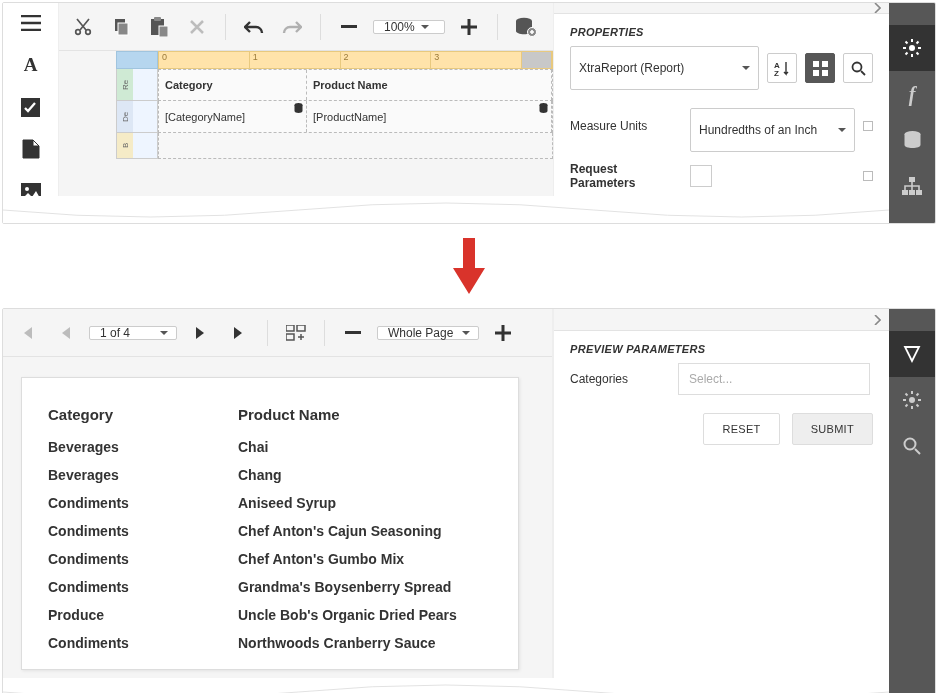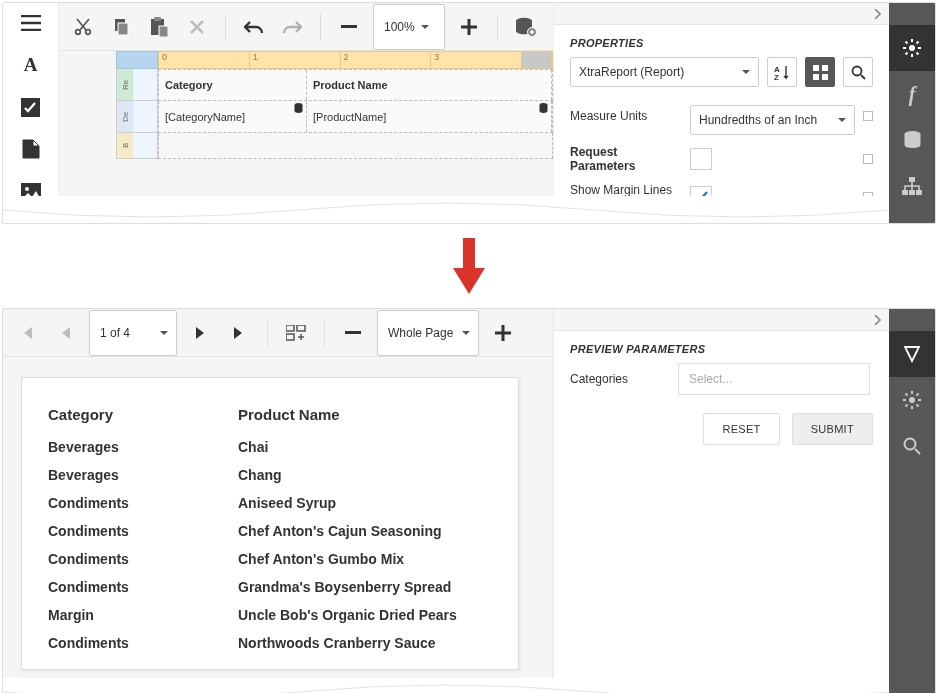--- a/index.html
+++ b/index.html
@@ -7,39 +7,39 @@
   
   
   .section{display:flex;border:1px solid #ddd;border-radius:2px;position:relative;overflow:hidden;background:#fff;}
   .left-rail{width:56px;background:#fff;border-right:1px solid #eee;display:flex;flex-direction:column;align-items:center;padding-top:8px;gap:18px;}
   .left-rail .icon{width:24px;height:24px;display:flex;align-items:center;justify-content:center;color:#333;}
   .main{flex:1;display:flex;flex-direction:column;}
   .toolbar{height:48px;background:#f5f5f5;border-bottom:1px solid #e3e3e3;display:flex;align-items:center;padding:0 10px;gap:10px;}
   .tool-divider{width:1px;height:26px;background:#ddd;margin:0 4px;}
   .tool-btn{width:28px;height:28px;display:flex;align-items:center;justify-content:center;color:#555;border-radius:2px;cursor:pointer;}
   .tool-btn.disabled{opacity:.35;cursor:default;}
-  .tool-combo{height:46px;border:1px solid #ccc;background:#fff;display:flex;align-items:center;padding:0 8px 0 10px;gap:6px;border-radius:2px;cursor:pointer;}
+  .tool-combo{height:14px;border:1px solid #ccc;background:#fff;display:flex;align-items:center;padding:0 8px 0 10px;gap:6px;border-radius:2px;cursor:pointer;}
   .tool-combo .caret{border:4px solid transparent;border-top-color:#555;margin-top:4px;}
   
   
   .dark-rail{width:46px;background:#575757;display:flex;flex-direction:column;align-items:center;}
   .dark-rail .rail-expand{height:22px;width:100%;background:#f5f5f5;border-bottom:1px solid #e3e3e3;display:flex;align-items:center;justify-content:flex-end;padding-right:8px;color:#888;cursor:pointer;}
   .dark-tab{width:46px;height:46px;display:flex;align-items:center;justify-content:center;color:#ccc;cursor:pointer;}
   .dark-tab.active{background:#333;color:#fff;}
   
   
   .side-panel{width:336px;background:#fff;border-left:1px solid #eee;display:flex;flex-direction:column;}
   .panel-expand{height:22px;background:#f5f5f5;border-bottom:1px solid #e3e3e3;display:flex;align-items:center;justify-content:flex-end;padding-right:8px;color:#888;cursor:pointer;}
   .panel-title{font-weight:bold;letter-spacing:.3px;font-size:11px;padding:12px 16px 8px;font-style:italic;}
   .panel-body{padding:0 16px 12px;display:flex;flex-direction:column;gap:10px;}
   .prop-row{display:flex;align-items:center;gap:8px;}
   .prop-label{width:112px;font-size:12px;color:#333;}
   .prop-label.bold{font-weight:bold;}
   .prop-field{flex:1;margin-top:8px;}
-  .input-box{height:30px;border:1px solid #ccc;background:#fff;display:flex;align-items:center;padding:0 8px;gap:6px;border-radius:2px;width:100%;}
+  .input-box{height:44px;border:1px solid #ccc;background:#fff;display:flex;align-items:center;padding:0 8px;gap:6px;border-radius:2px;width:100%;}
   .input-box .caret{border:4px solid transparent;border-top-color:#555;margin-top:4px;margin-left:auto;}
   .icon-btn{width:30px;height:30px;border:1px solid #ccc;background:#fff;display:flex;align-items:center;justify-content:center;border-radius:2px;cursor:pointer;}
   .icon-btn.selected{background:#575757;color:#fff;border-color:#575757;}
   .checkbox{width:22px;height:22px;border:1px solid #ccc;background:#fff;display:flex;align-items:center;justify-content:center;}
   .tiny-checkbox{width:10px;height:10px;border:1px solid #bbb;}
   
   
   .canvas-wrap{flex:1;padding:0;position:relative;background:#f5f5f5;}
   .ruler-corner{position:absolute;left:57px;top:0;width:42px;height:18px;background:#b6d6ef;border:1px solid #a0c4de;}
   .ruler-top{position:absolute;left:99px;top:0;right:0;height:18px;background:#ffe3aa;border:1px solid #e8c97e;display:flex;}
@@ -419,21 +419,21 @@
               </tr>
               <tr>
                 <td>Condiments</td>
                 <td>Chef Anton's Gumbo Mix</td>
               </tr>
               <tr>
                 <td>Condiments</td>
                 <td>Grandma's Boysenberry Spread</td>
               </tr>
               <tr>
-                <td>Margin</td>
+                <td>Produce</td>
                 <td>Uncle Bob's Organic Dried Pears</td>
               </tr>
               <tr>
                 <td>Condiments</td>
                 <td>Northwoods Cranberry Sauce</td>
               </tr>
             </tbody>
         </table>
       </div>
     </div>

